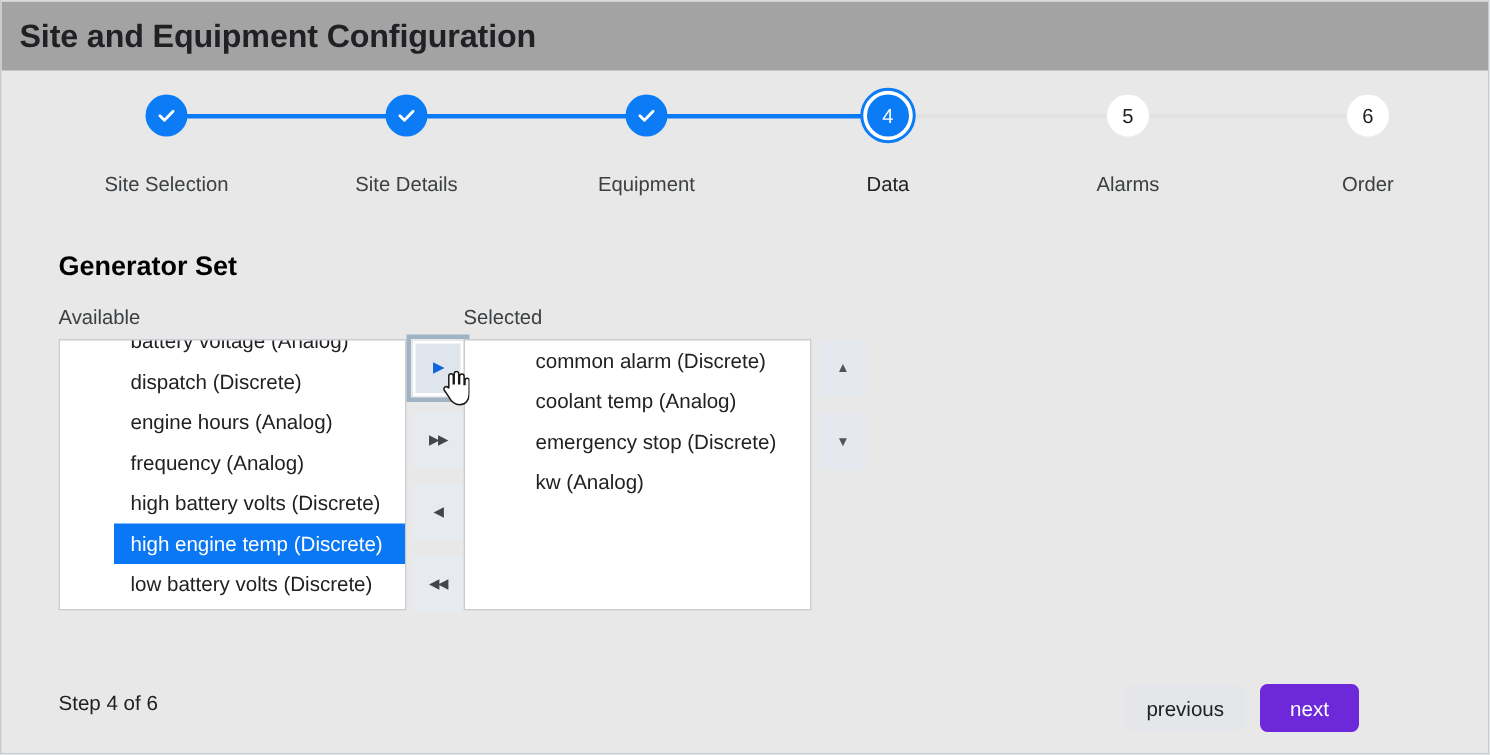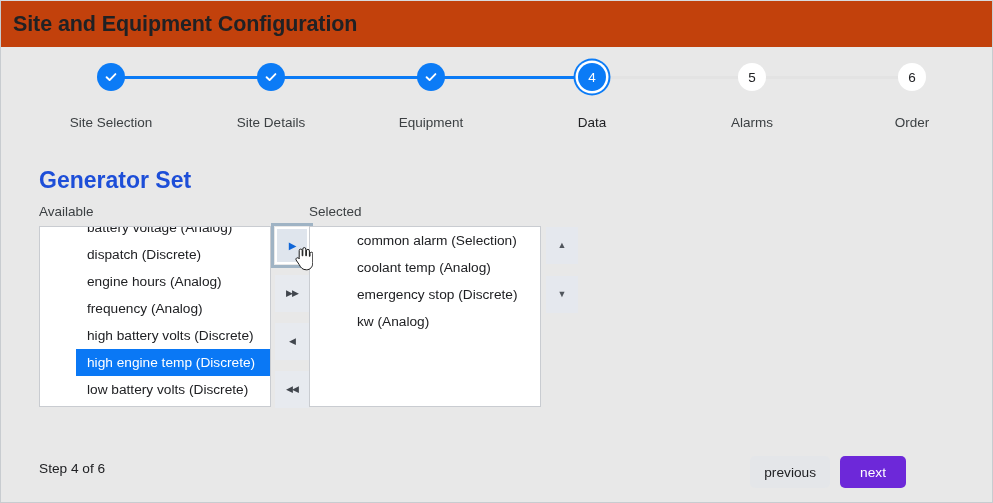--- a/index.html
+++ b/index.html
@@ -23,21 +23,21 @@
     border-top: 1px solid #d8dade;
     overflow: hidden;
   }
 
   
   .title-bar {
     position: absolute;
     left: 0; top: 0;
     width: 993px;
     height: 46px;
-    background: #c2410c;
+    background: #a3a3a3;
     display: flex;
     align-items: center;
   }
   .page-title {
     margin-left: 12px;
     font-size: 21.5px;
     font-weight: bold;
     color: #202124;
     letter-spacing: -0.1px;
   }
@@ -106,23 +106,23 @@
     display: block;
     width: 14px;
     height: 14px;
   }
 
   
   .section-title {
     position: absolute;
     left: 38px;
     top: 166px;
-    font-size: 23px;
+    font-size: 18px;
     font-weight: bold;
-    color: #1d4ed8;
+    color: #000000;
   }
   .col-label {
     position: absolute;
     font-size: 13.5px;
     color: #3c4043;
     top: 203px;
   }
   .col-label.available { left: 38px; }
   .col-label.selected  { left: 308px; }
 
@@ -353,21 +353,21 @@
     </div>
 
   <div class="cursor">
     <svg width="20" height="24" viewBox="0 0 20 24">
       <path d="M6.2 10.4V3.6a1.5 1.5 0 0 1 3 0v5.2h.6V2.1a1.5 1.5 0 0 1 3 0v6.7h.6V3.9a1.5 1.5 0 0 1 3 0v5.4h.6V6.6a1.4 1.4 0 0 1 2.8 0v9.1c0 4.2-2.6 7.1-6.3 7.1-3.9 0-5.6-1.9-7.3-5.2L3.1 13c-.5-1 .1-2 1.1-2.2.9-.2 1.6.3 2 1.1z" fill="#ffffff" stroke="#1a1a1a" stroke-width="1"></path>
     </svg>
   </div>
 
   <div class="listbox selected">
     <div class="list-scroll" id="selected-list">
-        <div class="list-item">common alarm (Selection)</div>
+        <div class="list-item">common alarm (Discrete)</div>
         <div class="list-item">coolant temp (Analog)</div>
         <div class="list-item">emergency stop (Discrete)</div>
         <div class="list-item">kw (Analog)</div>
       </div>
   </div>
 
   <div class="order-col" id="order-col">
       <button class="order-btn">
         <span class="order-glyph">▲</span>
       </button>

